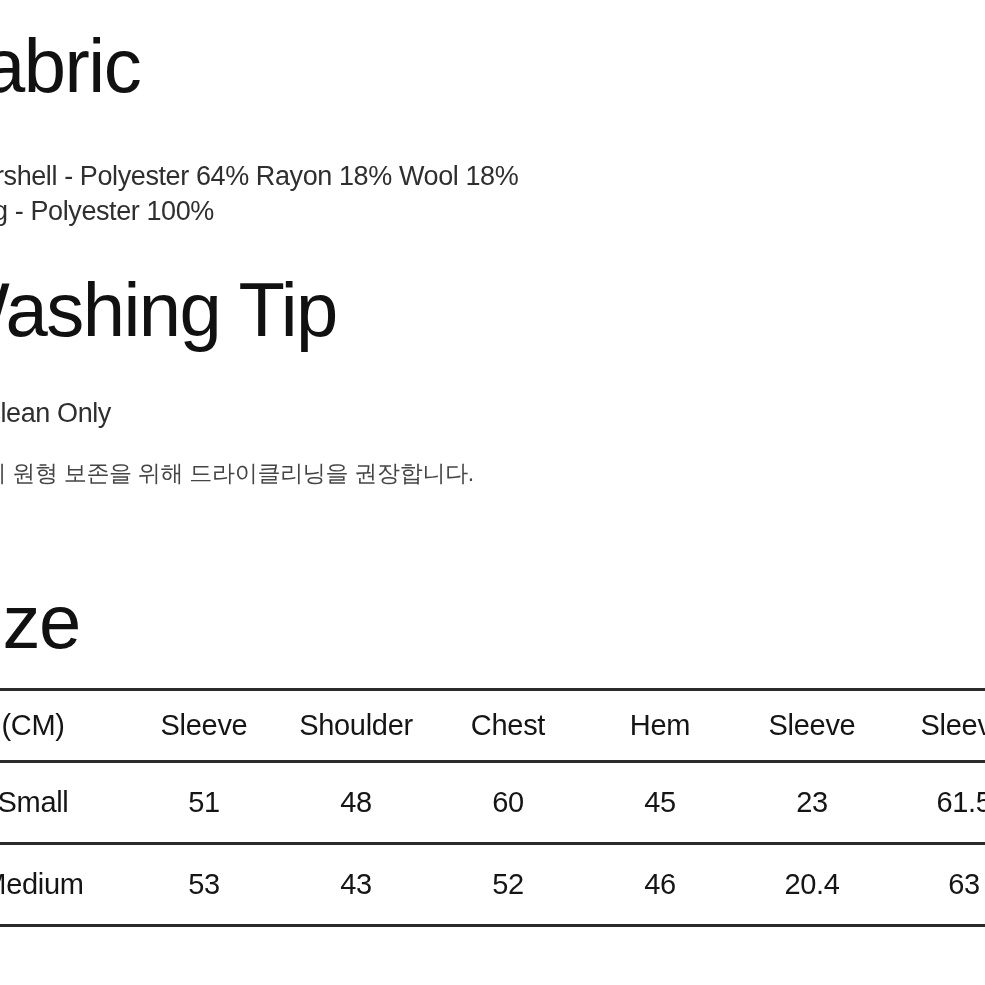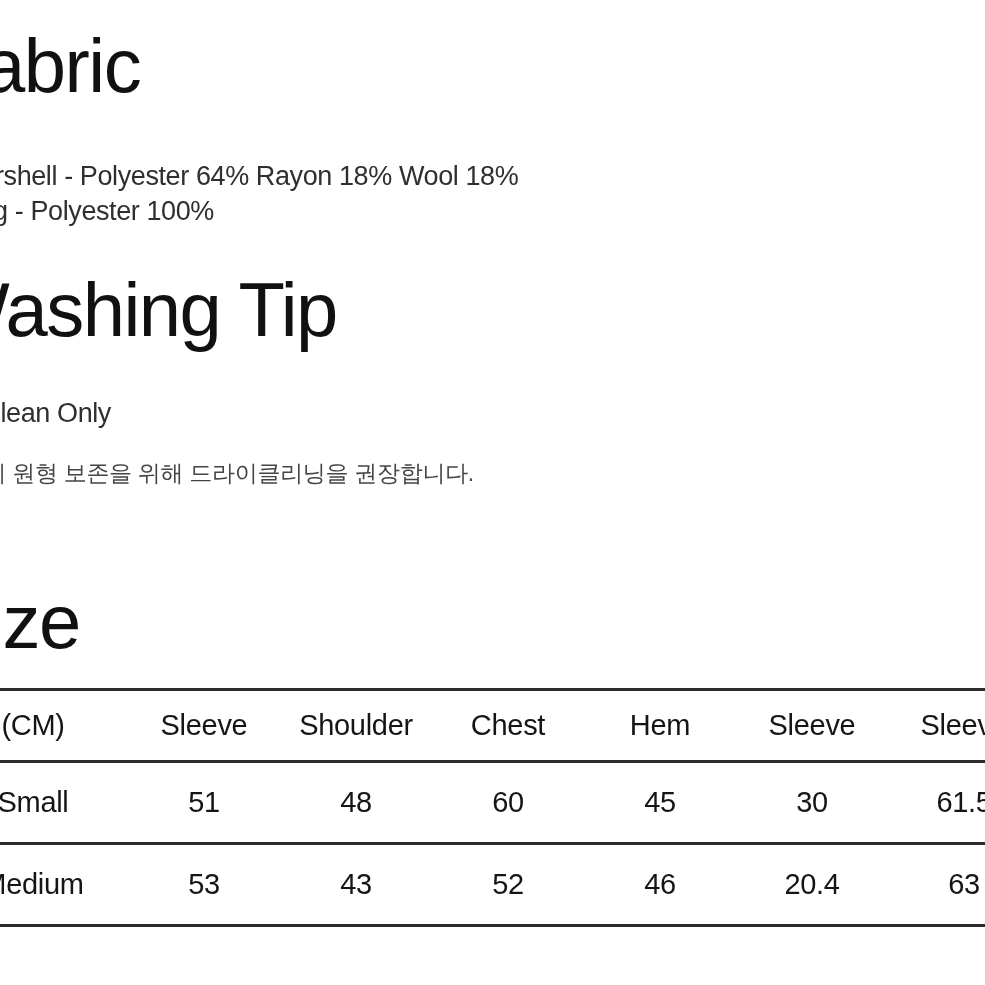--- a/index.html
+++ b/index.html
@@ -149,21 +149,21 @@
             <th>Sleeve</th>
           </tr>
         </thead>
         <tbody>
           <tr>
             <td>Small</td>
             <td>51</td>
             <td>48</td>
             <td>60</td>
             <td>45</td>
-            <td>30</td>
+            <td>23</td>
             <td>61.5</td>
           </tr>
           <tr>
             <td>Medium</td>
             <td>53</td>
             <td>43</td>
             <td>52</td>
             <td>46</td>
             <td>20.4</td>
             <td>63</td>

